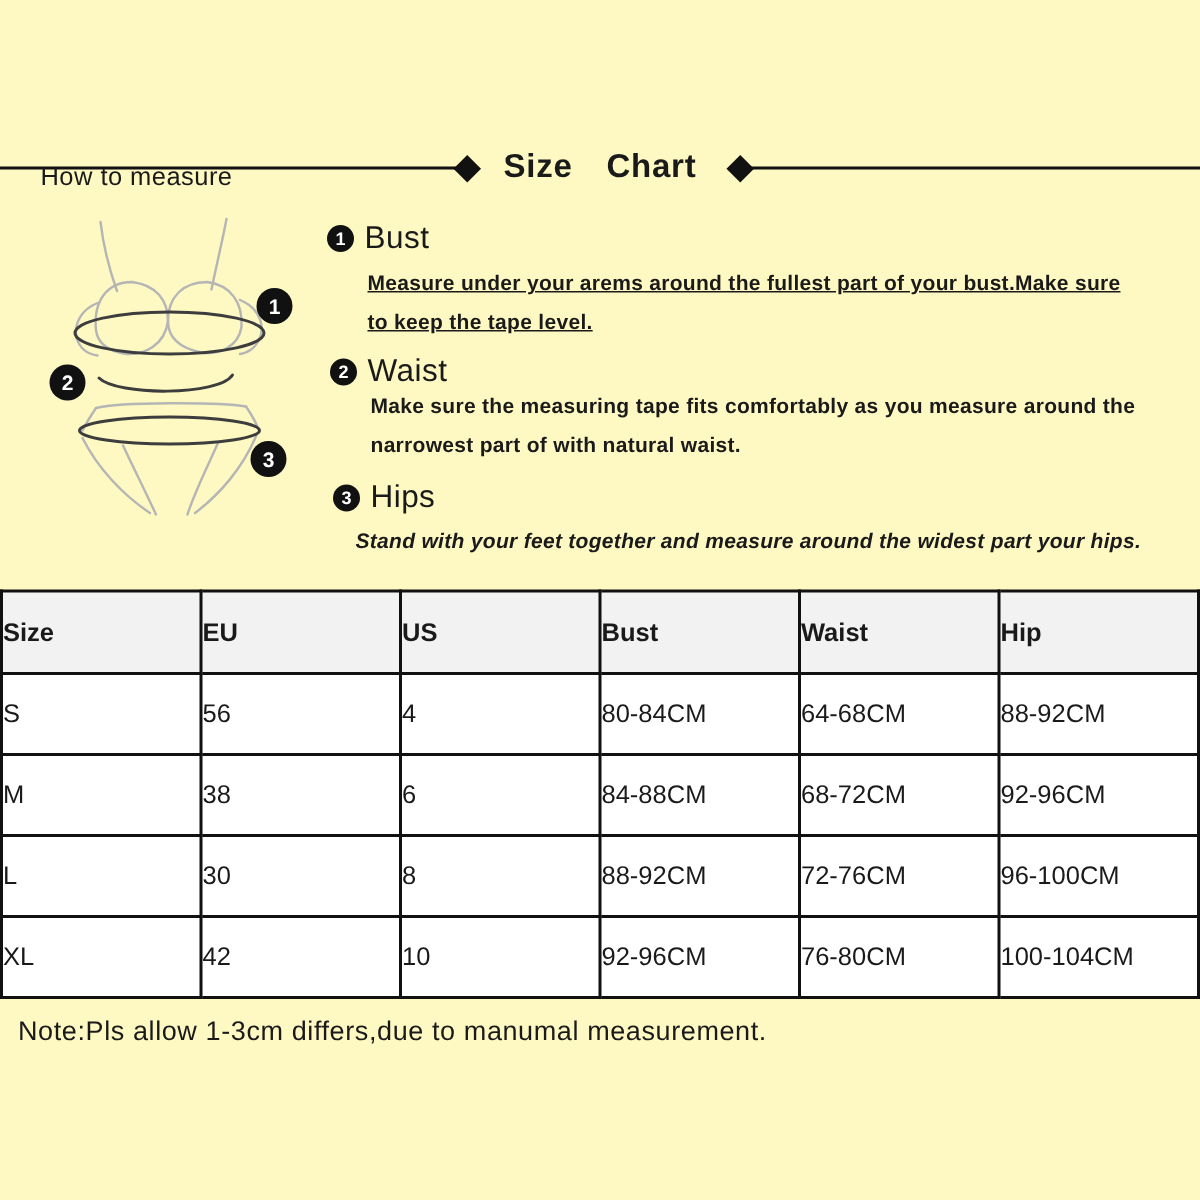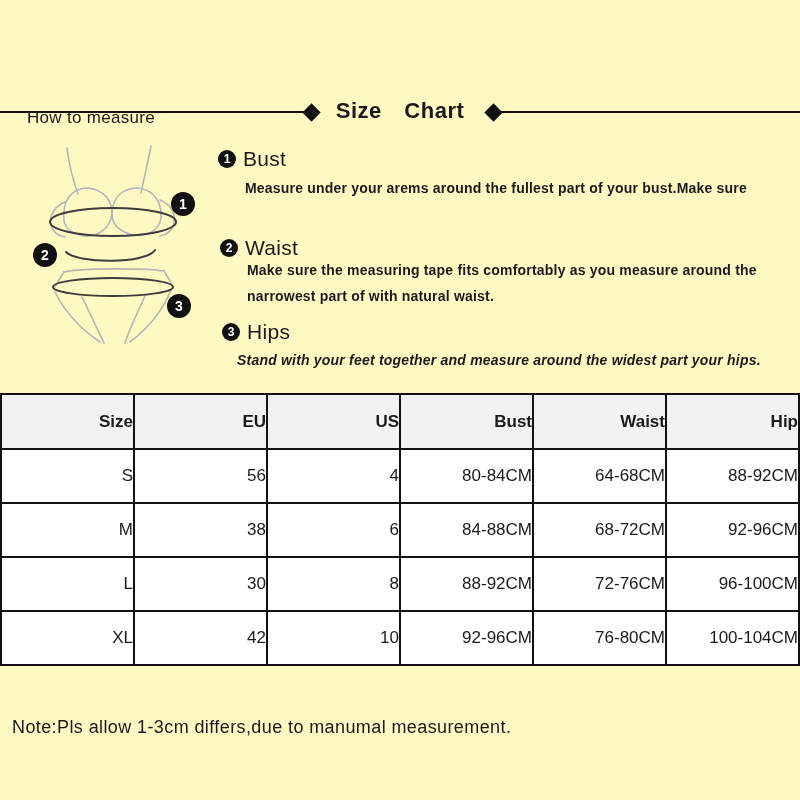--- a/index.html
+++ b/index.html
@@ -25,38 +25,38 @@
   .sec-head { position:absolute; display:flex; align-items:center; }
   .sec-head .num {
     width:18px; height:18px; border-radius:50%; background:#111; color:#fff;
     font-size:12px; font-weight:bold; display:flex; align-items:center; justify-content:center;
     flex:0 0 18px;
   }
   .sec-head .name { font-size:21px; margin-left:7px; letter-spacing:0.3px; }
   .sec-desc { position:absolute; font-size:14px; font-weight:bold; letter-spacing:0.2px; }
   .sec-desc .line { white-space:nowrap; line-height:26px; }
   #bust-head  { left:218px; top:147px; }
-  #bust-desc  { left:245px; top:175px; }
+  #bust-desc  { left:245px; top:175px;text-decoration:underline; }
   #waist-head { left:220px; top:236px; }
   #waist-desc { left:247px; top:257px; }
   #hips-head  { left:222px; top:320px; }
   #hips-desc  { left:237px; top:347px;font-style:italic; }
   
   .size-table {
     position:absolute; left:0; top:393px; width:800px;
     border-collapse:collapse; table-layout:fixed;
   }
   .size-table th, .size-table td {
-    border:2px solid #111; text-align:right; vertical-align:middle;
+    border:2px solid #111; text-align:left; vertical-align:middle;
     font-size:17px; padding:0;
   }
   .size-table th { height:53px; background:#f2f2f2; font-weight:bold; }
   .size-table td { height:52px; background:#fff; font-weight:normal; }
   
-  .note { position:absolute; left:12px; top:677px; font-size:18px; letter-spacing:0.4px;margin-top:40px; }
+  .note { position:absolute; left:12px; top:677px; font-size:18px; letter-spacing:0.4px; }
 </style>
 </head>
 <body>
 
 <div class="canvas">
 
   <div class="rule left"></div>
   <div class="diamond d-left"></div>
   <div class="page-title">Size Chart</div>
   <div class="diamond d-right"></div>
@@ -101,20 +101,21 @@
       <text x="159" y="171" text-anchor="middle" fill="#fff" font-size="14" font-weight="bold">3</text>
     </g>
   </svg>
 
   <div id="bust-head" class="sec-head">
     <span class="num">1</span>
     <span class="name">Bust</span>
   </div>
   <div id="bust-desc" class="sec-desc">
     <div class="line">Measure under your arems around the fullest part of your bust.Make sure</div>
+    <div class="line">to keep the tape level.</div>
   </div>
 
   <div id="waist-head" class="sec-head">
     <span class="num">2</span>
     <span class="name">Waist</span>
   </div>
   <div id="waist-desc" class="sec-desc">
     <div class="line">Make sure the measuring tape fits comfortably as you measure around the</div>
     <div class="line">narrowest part of with natural waist.</div>
   </div>

